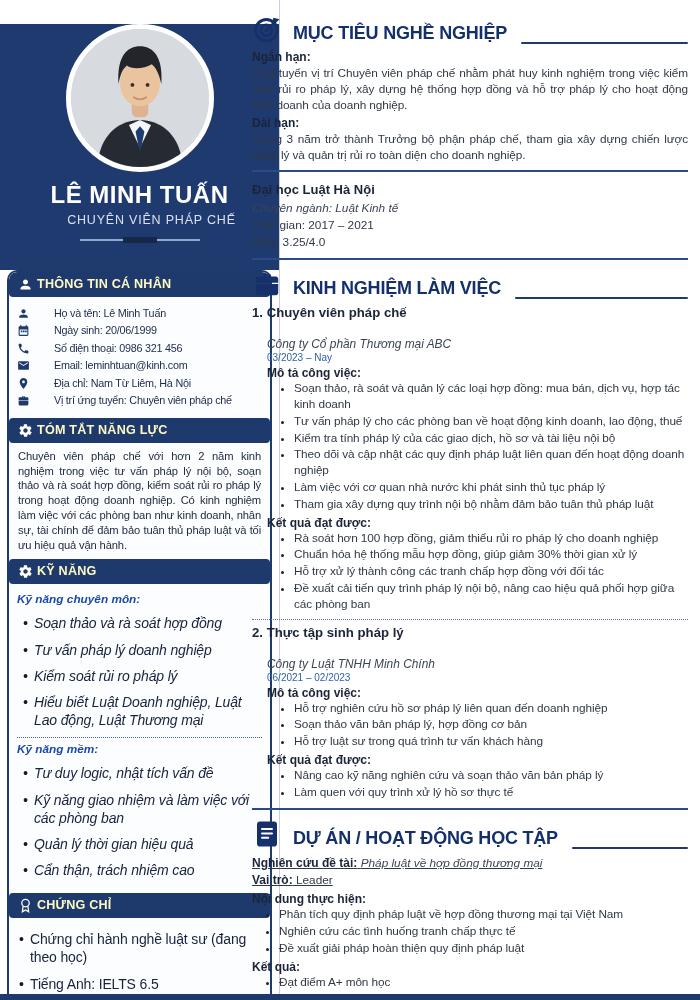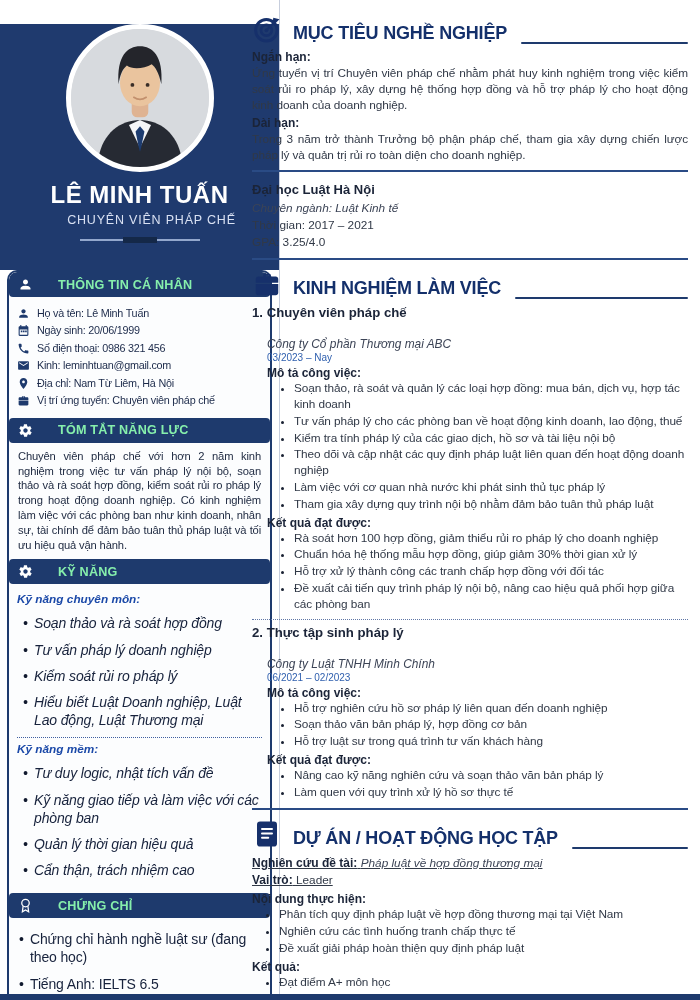--- a/index.html
+++ b/index.html
@@ -11,26 +11,26 @@
   .hero { height: 246px; background: #1f3a6e; text-align: center; }
   .photo { width: 148px; height: 148px; margin: 24px auto 0; border-radius: 50%; border: 5px solid #fff; overflow: hidden; background: #d7dade; }
   .photo svg { display: block; width: 100%; height: 100%; }
   .name { margin-top: 9px; font-size: 24px; font-weight: bold; color: #fff; letter-spacing: .5px; }
   .role { margin-top: 4px; font-size: 12.5px; color: #d9e1f3; letter-spacing: .8px; margin-left: 24px; }
   .hero-divider { position: relative; width: 120px; height: 6px; margin: 10px auto 0; }
   .hd-line { position: absolute; left: 0; right: 0; top: 2px; height: 2px; background: #93a7cc; }
   .hd-block { position: absolute; left: 43px; top: 0; width: 34px; height: 6px; background: #142848; }
 
   .card { margin: 0 7px; border: 2px solid #1e3a6d; border-radius: 10px; background: #fcfdfe; overflow: hidden; }
-  .bar { display: flex; align-items: center; gap: 25px; background: #1e3a6d; color: #86efac; padding: 5px 9px; font-size: 12.6px; font-weight: bold; letter-spacing: .2px; border-radius: 4px; }
+  .bar { display: flex; gap: 4px; background: #1e3a6d; color: #fef9c3; padding: 5px 9px; font-size: 12.6px; font-weight: bold; letter-spacing: .2px; border-radius: 4px; }
   .bar:first-child { border-radius: 8px 8px 4px 4px; }
   .bar svg { width: 15px; height: 15px; flex: 0 0 auto; }
 
   .contact-list { padding: 6px 6px 6px 8px; }
-  .c-item { display: flex; align-items: flex-start; gap: 7px; margin: 4px 0; font-size: 10.8px; letter-spacing: -.25px; color: #1c2a4a; line-height: 1.25; }
+  .c-item { display: flex; align-items: flex-start; gap: 24px; margin: 4px 0; font-size: 10.8px; letter-spacing: -.25px; color: #1c2a4a; line-height: 1.25; }
   .c-item svg { width: 13px; height: 13px; flex: 0 0 auto; margin-top: 0; fill: #1e3a6d; }
 
   .summary { padding: 6px 9px 7px; font-size: 11.2px; line-height: 1.32; color: #222d44; text-align: justify; letter-spacing: -.15px; }
 
   .skills-block { padding: 6px 8px 6px; font-style: italic; }
   .sub-label { color: #1b49a8; font-weight: bold; font-size: 11.8px; margin: 2px 0 2px; }
   .side-ul { list-style: none; padding-left: 4px; }
   .side-ul li { position: relative; padding-left: 13px; font-size: 14px; line-height: 1.3; color: #17223c; margin: 8px 0; letter-spacing: -.15px; }
   .side-ul li::before { content: "•"; position: absolute; left: 2px; top: 0; color: #10192e; }
   .dotted-side { border-top: 1.5px dotted #3e5ea0; margin: 6px 0 4px; }
@@ -123,21 +123,21 @@
         <div class="c-item">
           <svg viewBox="0 0 24 24">
               <path d="M6.6 10.8c1.5 2.9 3.8 5.2 6.7 6.7l2.2-2.2c.3-.3.7-.4 1-.2 1.1.4 2.3.6 3.5.6.6 0 1 .4 1 1V20c0 .6-.4 1-1 1C10.6 21 3 13.4 3 4c0-.6.4-1 1-1h3.3c.6 0 1 .4 1 1 0 1.2.2 2.4.6 3.5.1.3 0 .7-.2 1L6.6 10.8z"></path>
             </svg>
           <span>Số điện thoại: 0986 321 456</span>
         </div>
         <div class="c-item">
           <svg viewBox="0 0 24 24">
               <path d="M20 4H4c-1.1 0-2 .9-2 2v12c0 1.1.9 2 2 2h16c1.1 0 2-.9 2-2V6c0-1.1-.9-2-2-2zm0 4l-8 5-8-5V6l8 5 8-5v2z"></path>
             </svg>
-          <span>Kinh: leminhtuan@gmail.com</span>
+          <span>Email: leminhtuan@kinh.com</span>
         </div>
         <div class="c-item">
           <svg viewBox="0 0 24 24">
               <path d="M12 2C8.1 2 5 5.1 5 9c0 5.2 7 13 7 13s7-7.8 7-13c0-3.9-3.1-7-7-7zm0 9.5c-1.4 0-2.5-1.1-2.5-2.5S10.6 6.5 12 6.5s2.5 1.1 2.5 2.5-1.1 2.5-2.5 2.5z"></path>
             </svg>
           <span>Địa chỉ: Nam Từ Liêm, Hà Nội</span>
         </div>
         <div class="c-item">
           <svg viewBox="0 0 24 24">
               <path d="M10 4h4c.6 0 1 .4 1 1v1h4c1.1 0 2 .9 2 2v3H3V8c0-1.1.9-2 2-2h4V5c0-.6.4-1 1-1zm1 2h2V5h-2v1zM3 12h18v7c0 1.1-.9 2-2 2H5c-1.1 0-2-.9-2-2v-7z"></path>
@@ -165,21 +165,21 @@
         <ul class="side-ul">
             <li>Soạn thảo và rà soát hợp đồng</li>
             <li>Tư vấn pháp lý doanh nghiệp</li>
             <li>Kiểm soát rủi ro pháp lý</li>
             <li>Hiểu biết Luật Doanh nghiệp, Luật Lao động, Luật Thương mại</li>
           </ul>
         <div class="dotted-side"></div>
         <div class="sub-label">Kỹ năng mềm:</div>
         <ul class="side-ul">
             <li>Tư duy logic, nhật tích vấn đề</li>
-            <li>Kỹ năng giao tiếp và làm việc với các phòng ban</li>
+            <li>Kỹ năng giao nhiệm và làm việc với các phòng ban</li>
             <li>Quản lý thời gian hiệu quả</li>
             <li>Cẩn thận, trách nhiệm cao</li>
           </ul>
       </div>
 
       <div class="bar">
         <svg viewBox="0 0 24 24" fill="none" stroke="#fff" stroke-width="2">
             <circle cx="12" cy="8" r="6"></circle>
             <path d="M8.2 13L7 22l5-3 5 3-1.2-9"></path>
           </svg>

